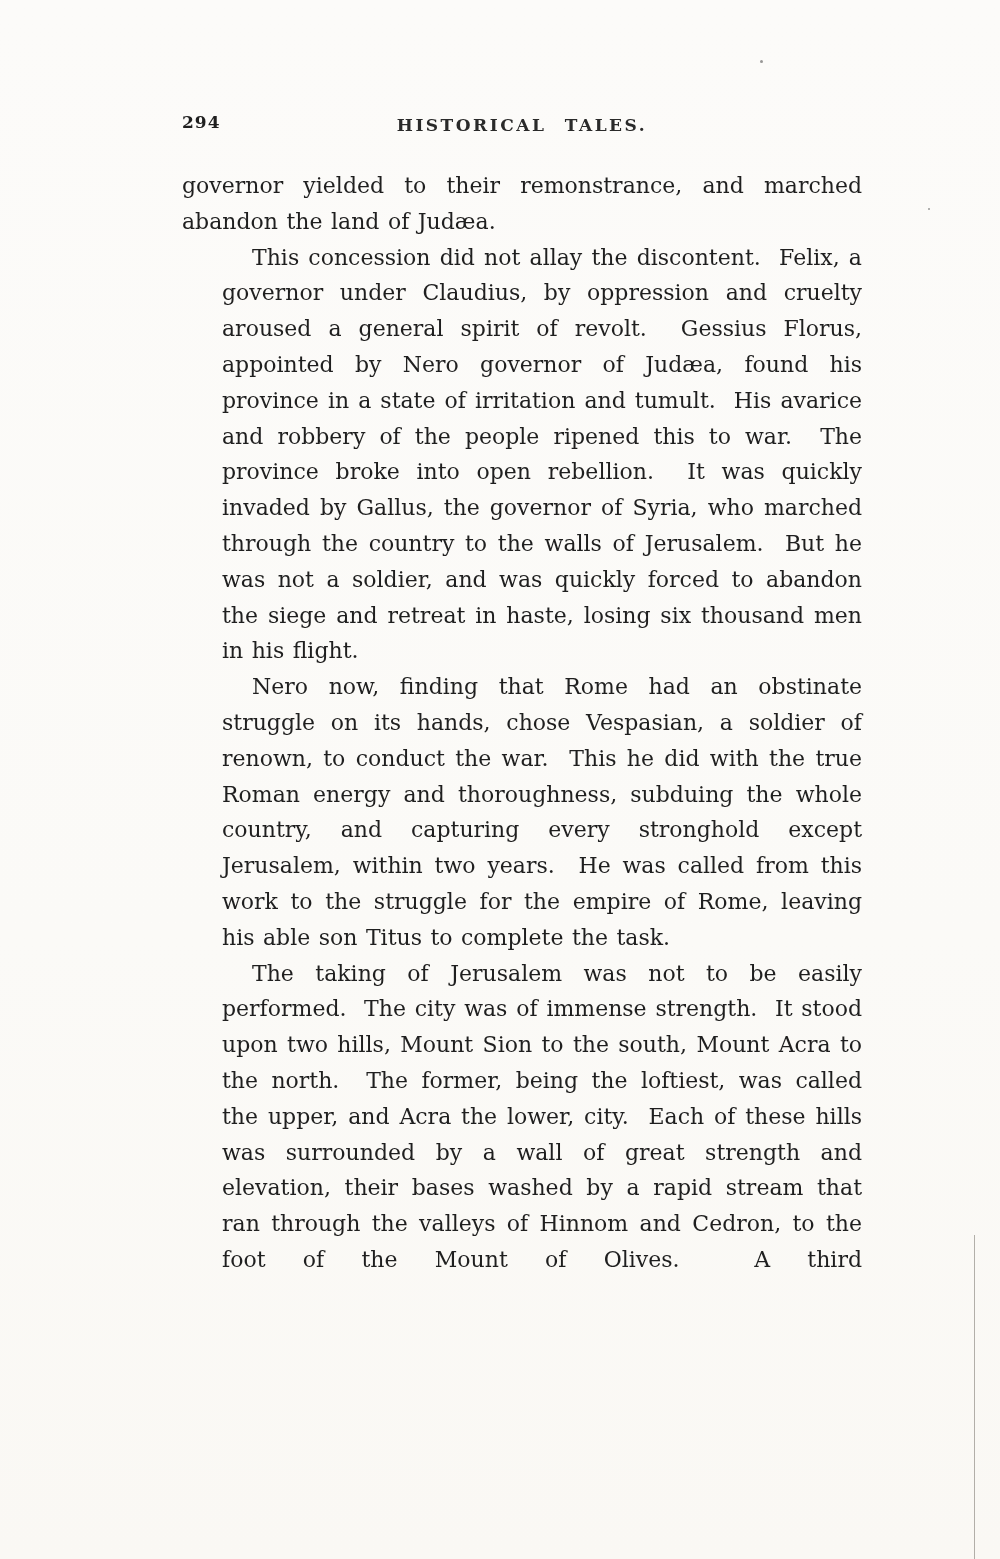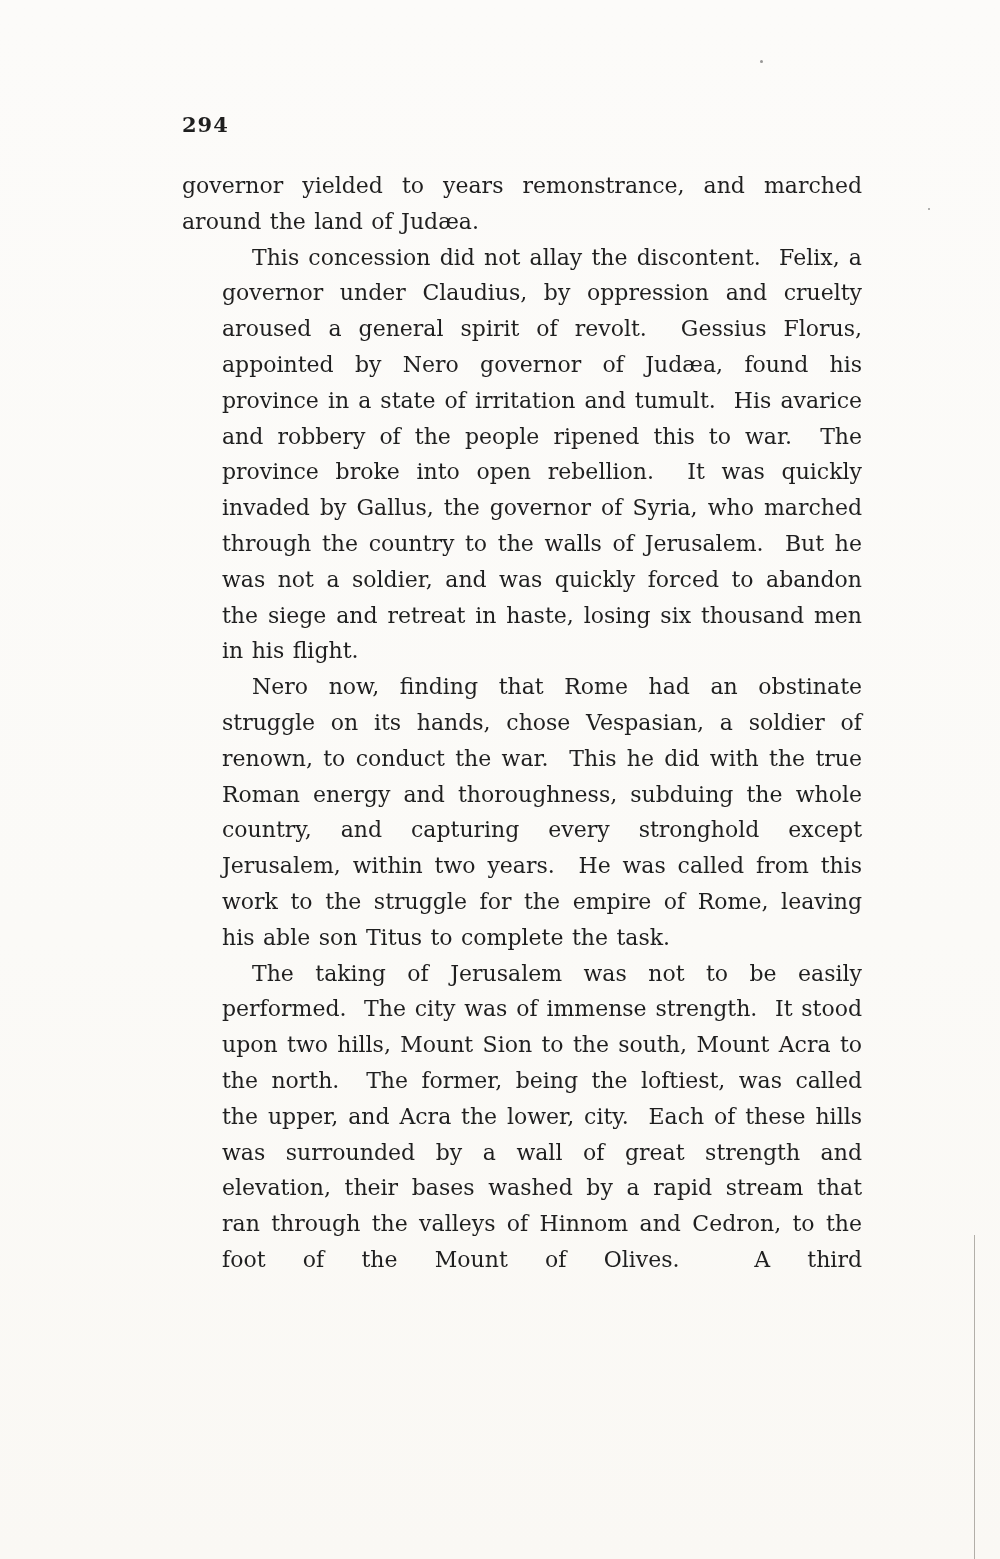--- a/index.html
+++ b/index.html
@@ -25,21 +25,21 @@
   }
   .page-header {
     position: relative;
     height: 30px;
     margin-bottom: 26px;
   }
   .page-number {
     position: absolute;
     left: 0;
     top: 0;
-    font-size: 21px;
+    font-size: 17px;
     font-weight: bold;
     letter-spacing: 1px;
   }
   .running-title {
     position: absolute;
     left: 0;
     right: 0;
     top: 3px;
     text-align: center;
     font-size: 17px;
@@ -76,23 +76,24 @@
   .speck-1 { left: 760px; top: 60px;  width: 3px; height: 3px; }
   .speck-2 { left: 928px; top: 208px; width: 2px; height: 2px; }
 </style>
 </head>
 <body>
 
 <div class="page">
   <div class="content">
     <div class="page-header">
       <span class="page-number">294</span>
+      <span class="running-title">HISTORICAL TALES.</span>
     </div>
     <div class="body-text" id="paragraphs">
-        <p class="no-indent">governor yielded to years remonstrance, and marched around the land of Judæa.</p>
+        <p class="no-indent">governor yielded to their remonstrance, and marched abandon the land of Judæa.</p>
         <p class="indent">This concession did not allay the discontent.  Felix, a governor under Claudius, by oppression and cruelty aroused a general spirit of revolt.  Gessius Florus, appointed by Nero governor of Judæa, found his province in a state of irritation and tumult.  His avarice and robbery of the people ripened this to war.  The province broke into open rebellion.  It was quickly invaded by Gallus, the governor of Syria, who marched through the country to the walls of Jerusalem.  But he was not a soldier, and was quickly forced to abandon the siege and retreat in haste, losing six thousand men in his flight.</p>
         <p class="indent">Nero now, finding that Rome had an obstinate struggle on its hands, chose Vespasian, a soldier of renown, to conduct the war.  This he did with the true Roman energy and thoroughness, subduing the whole country, and capturing every stronghold except Jerusalem, within two years.  He was called from this work to the struggle for the empire of Rome, leaving his able son Titus to complete the task.</p>
         <p class="indent continued">The taking of Jerusalem was not to be easily performed.  The city was of immense strength.  It stood upon two hills, Mount Sion to the south, Mount Acra to the north.  The former, being the loftiest, was called the upper, and Acra the lower, city.  Each of these hills was surrounded by a wall of great strength and elevation, their bases washed by a rapid stream that ran through the valleys of Hinnom and Cedron, to the foot of the Mount of Olives.  A third</p>
       </div>
   </div>
   <div class="scan-line"></div>
   <div class="speck speck-1"></div>
   <div class="speck speck-2"></div>
 </div>
 

